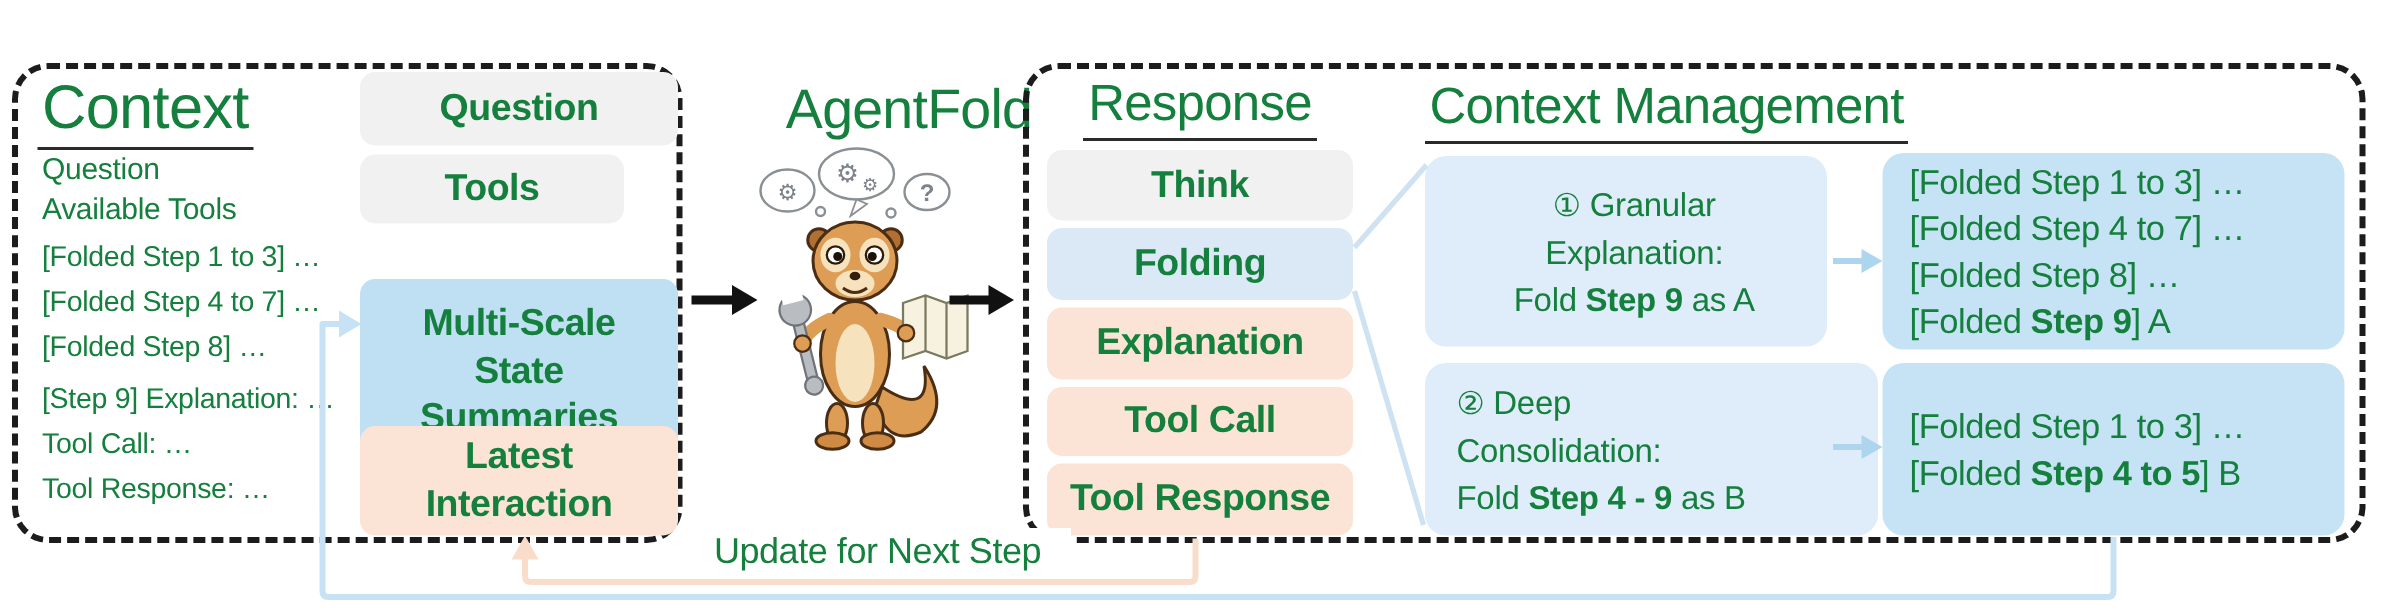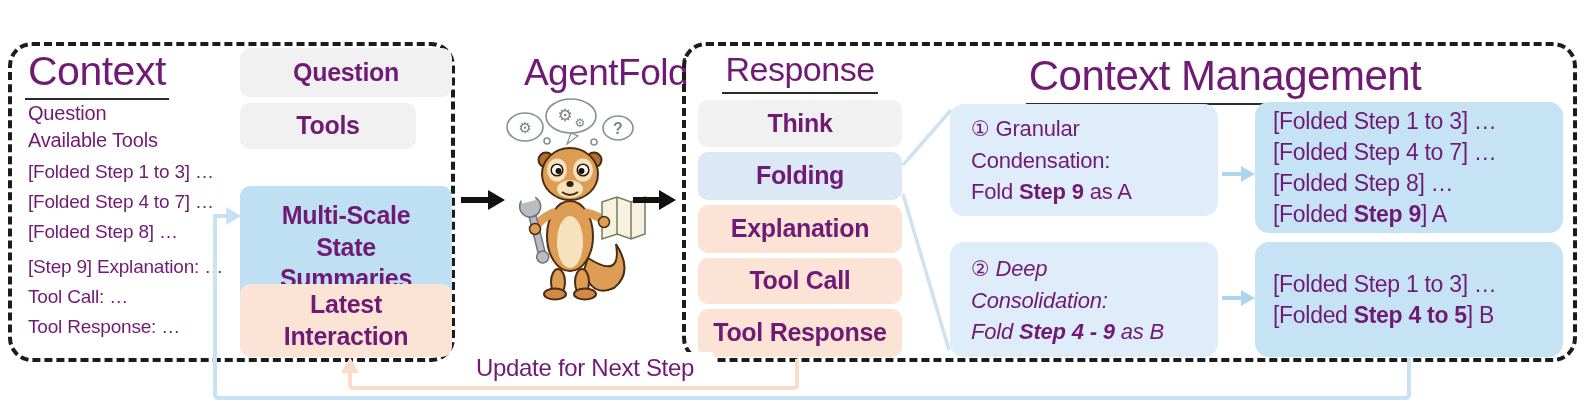--- a/index.html
+++ b/index.html
@@ -1,18 +1,18 @@
 <!DOCTYPE html>
 <html><head>
 <meta charset="utf-8">
 <style>
   html,body{margin:0;padding:0;background:#ffffff;}
   .canvas{
     position:relative;width:1590px;height:409px;background:#fff;overflow:hidden;
-    font-family:"Liberation Sans",sans-serif;color:#701a75;
+    font-family:"Liberation Sans",sans-serif;color:#15803d;
   }
   .panel{
     position:absolute;border:4px dashed #1c1c1c;border-radius:24px;background:transparent;
   }
   .big-title{
     position:absolute;font-size:38px;font-weight:500;letter-spacing:-0.5px;white-space:nowrap;
   }
   .big-title .u{border-bottom:2px solid #2a2a2a;padding:0 3px 3px 3px;display:inline-block;}
   .plain-title{border-bottom:none !important;}
   .pill{
@@ -151,31 +151,31 @@
   <div class="big-title" style="left:700px;top:50px;width:200px;text-align:center;font-size:34px;">
     <span class="u">Response</span>
   </div>
 
   <div class="pill gray" style="left:698px;top:100px;width:204px;height:47px;">Think</div>
   <div class="pill peach" style="left:698px;top:205px;width:204px;height:48px;">Explanation</div>
   <div class="pill lblue" style="left:698px;top:152px;width:204px;height:48px;">Folding</div>
   <div class="pill peach" style="left:698px;top:258px;width:204px;height:46px;">Tool Call</div>
   <div class="pill peach" style="left:698px;top:309px;width:204px;height:48px;">Tool Response</div>
 
-  <div class="big-title" style="left:950px;top:52px;width:550px;text-align:center;font-size:42px;">
+  <div class="big-title" style="left:950px;top:52px;width:550px;text-align:left;font-size:34px;">
     <span class="u">Context Management</span>
   </div>
 
-  <div class="cmbox" style="left:950px;top:104px;width:268px;height:112px;">
+  <div class="cmbox" style="left:950px;top:104px;width:268px;height:127px;align-items:center;">
     <div><span class="circnum">①</span><span> Granular</span></div>
-    <div>Condensation:</div>
+    <div>Explanation:</div>
     <div><span>Fold </span><b>Step 9</b><span> as A</span></div>
   </div>
 
-  <div class="cmbox" style="left:950px;top:242px;width:268px;height:115px;font-style:italic;">
+  <div class="cmbox" style="left:950px;top:242px;width:302px;height:115px;">
     <div><span class="circnum">②</span><span> Deep</span></div>
     <div>Consolidation:</div>
     <div><span>Fold </span><b>Step 4 - 9</b><span> as B</span></div>
   </div>
 
   <div class="resbox" style="left:1255px;top:102px;width:308px;height:131px;">
     <div>[Folded Step 1 to 3] …</div>
     <div>[Folded Step 4 to 7] …</div>
     <div>[Folded Step 8] …</div>
     <div><span>[Folded </span><b>Step 9</b><span>] A</span></div>

